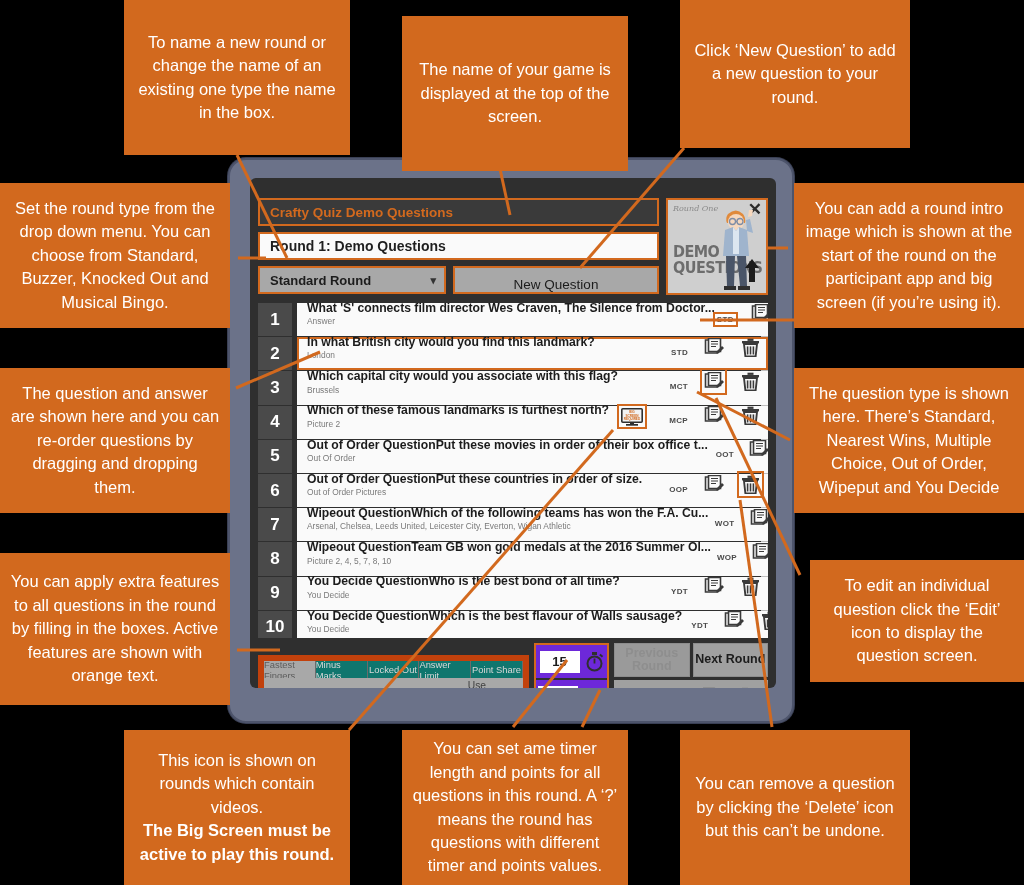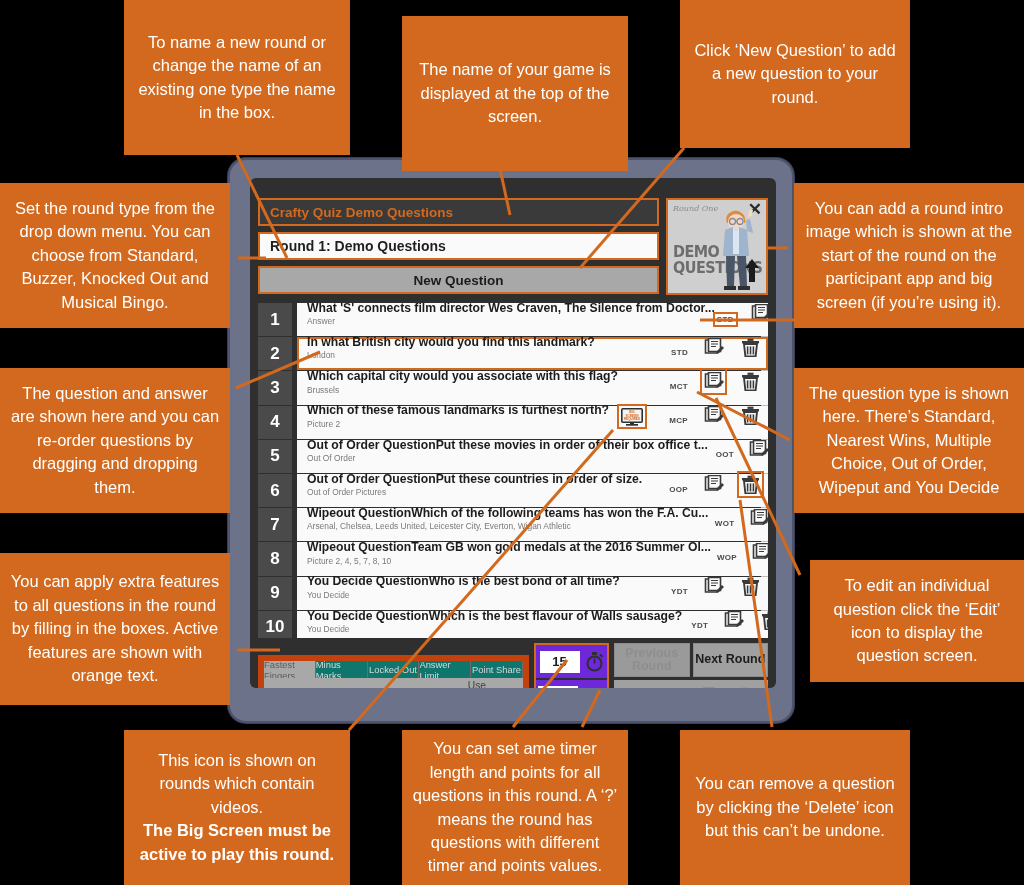--- a/index.html
+++ b/index.html
@@ -74,22 +74,22 @@
     border: 2px solid #D2691E;
     display: flex; align-items: center; justify-content: space-between;
     padding: 0 8px 0 10px;
     color: #1c1c1c; font-weight: bold; font-size: 13px;
   }
   .chev { font-size: 11px; color:#333; line-height:1; }
   .new-question-btn {
     flex: 1;
     background: #a8a8a8;
     border: 2px solid #D2691E;
-    display: flex; align-items: center; justify-content: center;
-    color: #1c1c1c; font-weight: bold; font-size: 13.5px;
+    display: flex; align-items: flex-end; justify-content: center;
+    color: #1c1c1c; font-weight: normal; font-size: 13.5px;
   }
   .round-intro {
     flex: 0 0 102px;
     height: 97px;
     background: #cfcfcf;
     border: 2px solid #D2691E;
     position: relative;
     overflow: hidden;
   }
   .ri-round-one {
@@ -279,20 +279,24 @@
 
       <div class="hdr-wrap">
         <div class="hdr-left">
           <div class="game-title-bar">
             <span>Crafty Quiz Demo Questions</span>
           </div>
           <div class="round-name-bar">
             <span>Round 1: Demo Questions</span>
           </div>
           <div class="hdr-row3">
+            <div class="round-type-select">
+              <span>Standard Round</span>
+              <span class="chev">▾</span>
+            </div>
             <div class="new-question-btn">
               <span>New Question</span>
             </div>
           </div>
         </div>
 
         <div class="round-intro">
           <span class="ri-round-one">Round One</span>
           <div class="ri-demo">
             <div>DEMO</div>

